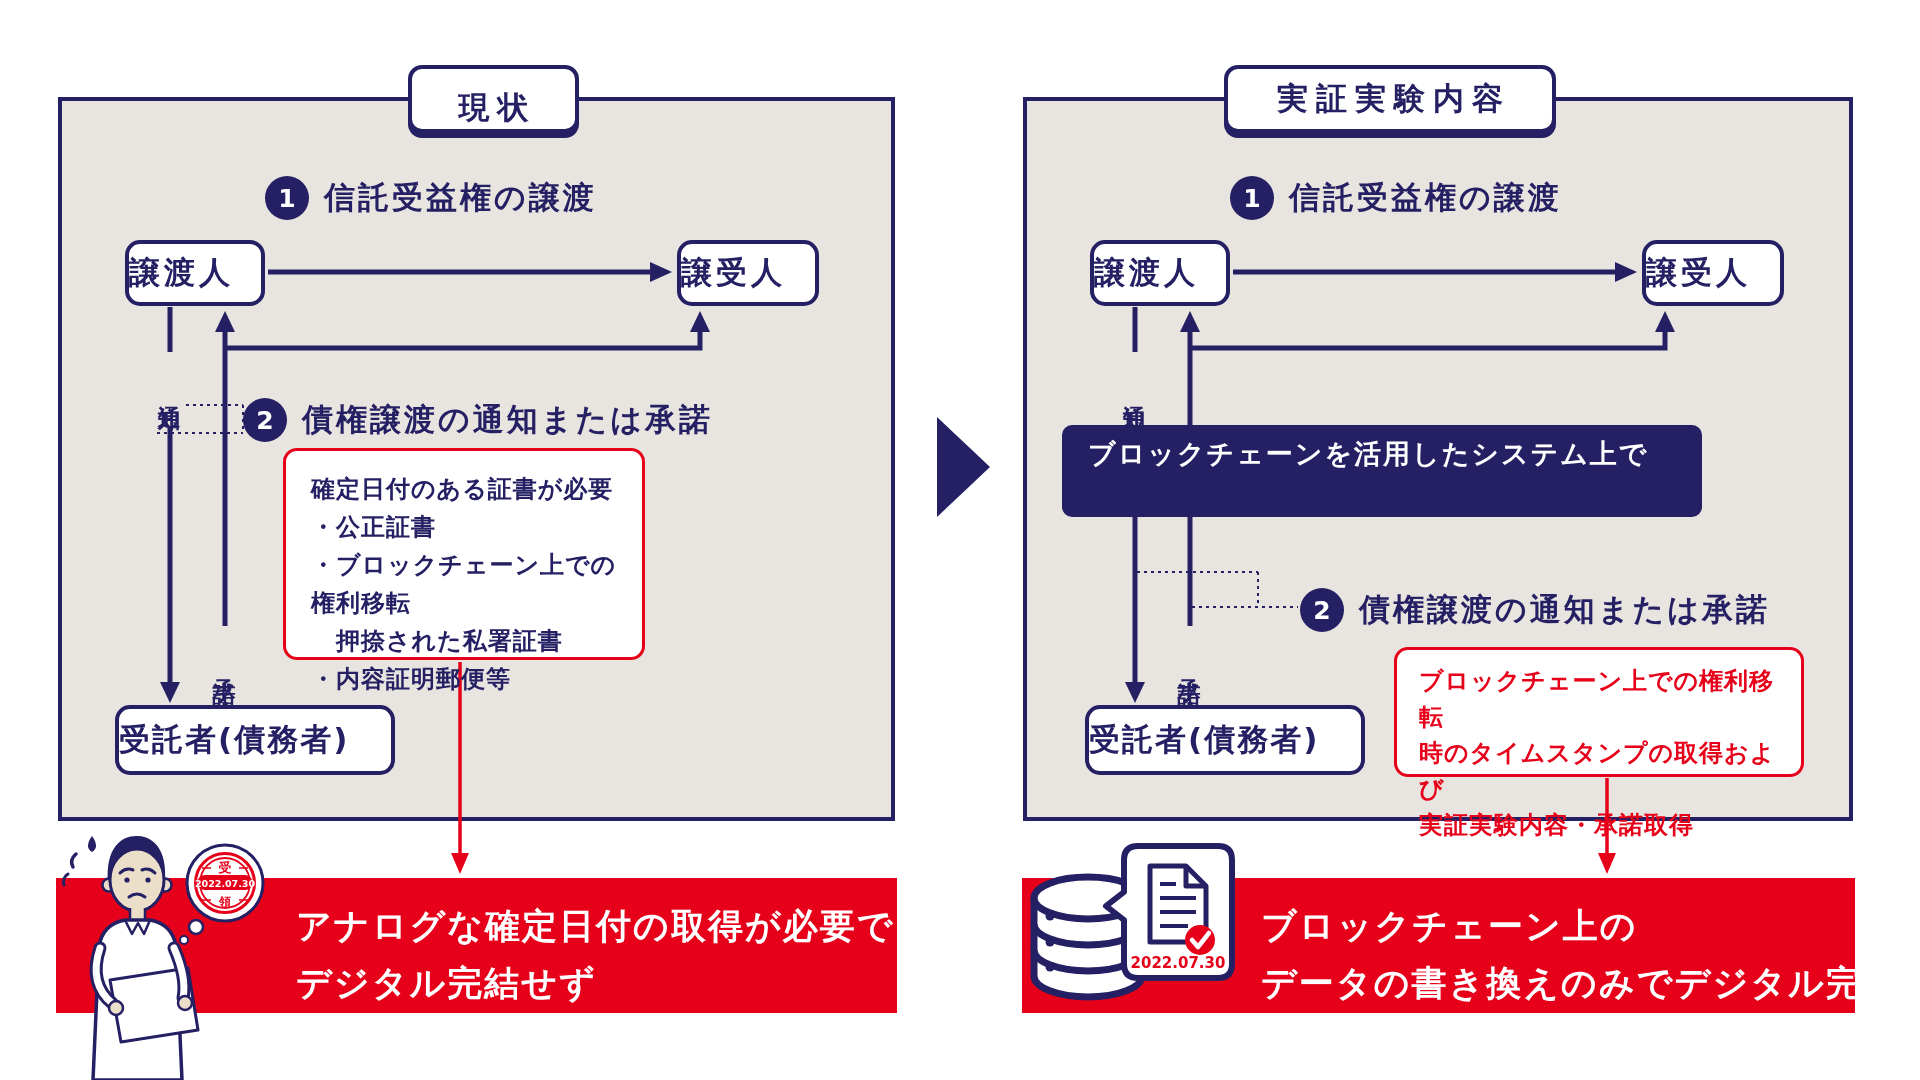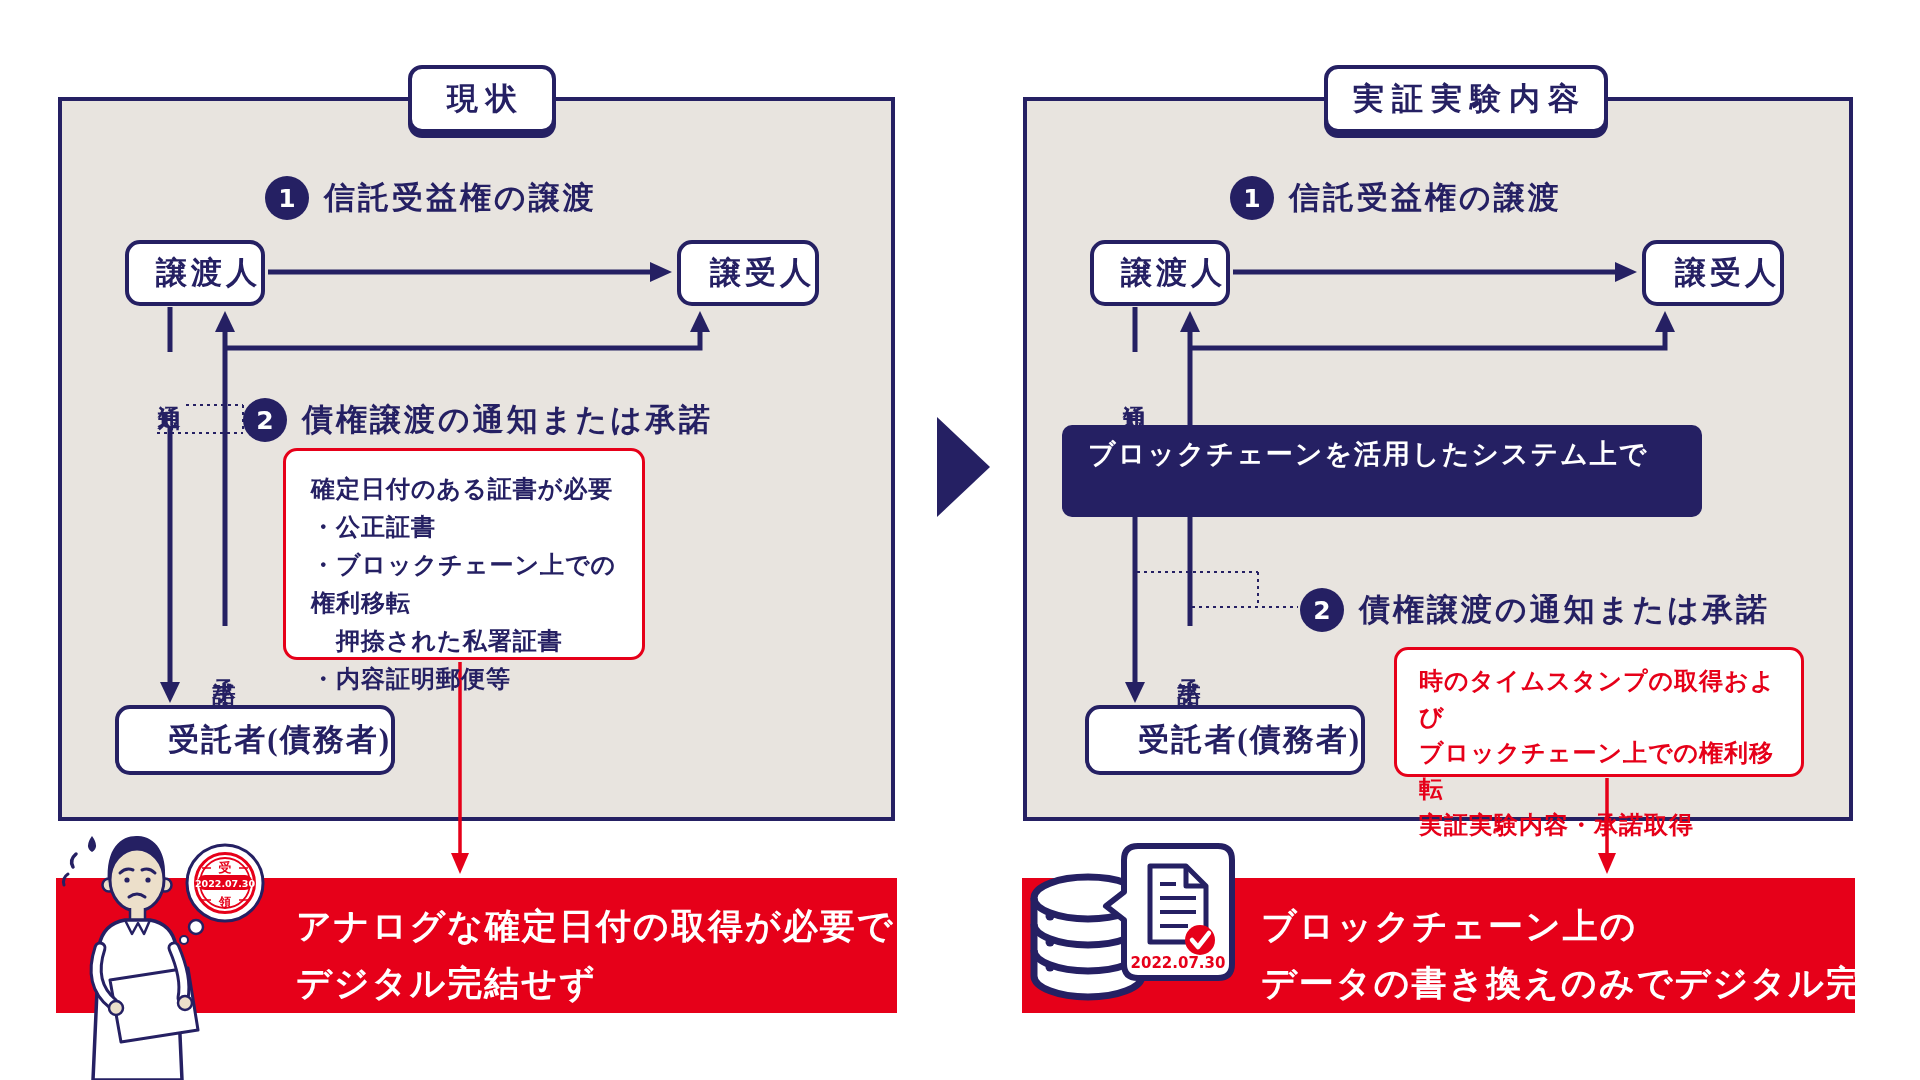--- a/index.html
+++ b/index.html
@@ -33,23 +33,23 @@
   }
   .num-circle{
     width:44px;height:44px;border-radius:50%;background:var(--navy);color:#fff;
     display:flex;align-items:center;justify-content:center;
     font-size:25px;font-weight:bold;flex:0 0 auto;
   }
   .step-label{font-size:31px;font-weight:bold;letter-spacing:3px;white-space:nowrap;}
   
   .node{
     position:absolute;background:#fff;border:4px solid var(--navy);border-radius:15px;
-    display:flex;align-items:center;justify-content:flex-end;
+    display:flex;align-items:center;justify-content:flex-start;
     font-size:31px;font-weight:bold;letter-spacing:4px;box-sizing:border-box;
-    white-space:nowrap;z-index:3;font-family:Liberation Serif, serif;
+    white-space:nowrap;z-index:3;
   }
   
   .edge-label{
     position:absolute;width:28px;height:76px;background:var(--panelbg);
     writing-mode:vertical-rl;text-orientation:upright;
     display:flex;align-items:center;justify-content:center;
     font-size:23px;font-weight:bold;letter-spacing:3px;z-index:3;
   }
   
   .note-box{
@@ -114,21 +114,21 @@
       <polygon points="1190,311 1180,332 1200,332"></polygon>
       <polygon points="1665,311 1655,332 1675,332"></polygon>
     </g>
     <path d="M1137,572 H1258 M1258,572 V607 M1192,607 H1298" stroke="#252063" stroke-width="2" stroke-dasharray="3 4" fill="none"></path>
     <line x1="1607" y1="778" x2="1607" y2="856" stroke="#e60019" stroke-width="3.5"></line>
     <polygon points="1607,874 1598,853 1616,853" fill="#e60019"></polygon>
 
     <polygon points="937,417 990,467 937,517" fill="#252063"></polygon>
   </svg>
 
-  <div class="title-box" style="left:408px;width:148px;">
+  <div class="title-box" style="left:408px;width:171px;align-items:flex-end;">
     <span>現状</span>
   </div>
 
   <div class="step" style="left:265px;top:176px;">
     <div class="num-circle">1</div>
     <div class="step-label">信託受益権の譲渡</div>
   </div>
 
   <div class="node" style="left:125px;top:240px;width:140px;height:66px;">
     <span>譲渡人</span>
@@ -153,21 +153,21 @@
   </div>
 
   <div class="note-box navy-text" style="left:283px;top:448px;width:362px;height:212px;">
     <div>確定日付のある証書が必要</div>
     <div>・公正証書</div>
     <div>・ブロックチェーン上での権利移転</div>
     <div>　押捺された私署証書</div>
     <div>・内容証明郵便等</div>
   </div>
 
-  <div class="title-box" style="left:1324px;width:284px;">
+  <div class="title-box" style="left:1224px;width:332px;">
     <span>実証実験内容</span>
   </div>
 
   <div class="step" style="left:1230px;top:176px;">
     <div class="num-circle">1</div>
     <div class="step-label">信託受益権の譲渡</div>
   </div>
 
   <div class="node" style="left:1090px;top:240px;width:140px;height:66px;">
     <span>譲渡人</span>
@@ -189,22 +189,22 @@
   <div class="highlight-box" style="left:1062px;top:425px;width:640px;height:92px;">
     <div>ブロックチェーンを活用したシステム上で</div>
   </div>
 
   <div class="step" style="left:1300px;top:588px;">
     <div class="num-circle">2</div>
     <div class="step-label">債権譲渡の通知または承諾</div>
   </div>
 
   <div class="note-box red-text" style="left:1394px;top:647px;width:410px;height:130px;">
+    <div>ブロックチェーン上での権利移転</div>
     <div>時のタイムスタンプの取得および</div>
-    <div>ブロックチェーン上での権利移転</div>
     <div>実証実験内容・承諾取得</div>
   </div>
 
   <div class="banner" style="left:56px;width:841px;"></div>
   <div class="banner-text" style="left:285px;top:898px;">
     <div>アナログな確定日付の取得が必要で</div>
     <div>デジタル完結せず</div>
   </div>
 
   <div class="banner" style="left:1022px;width:833px;"></div>

